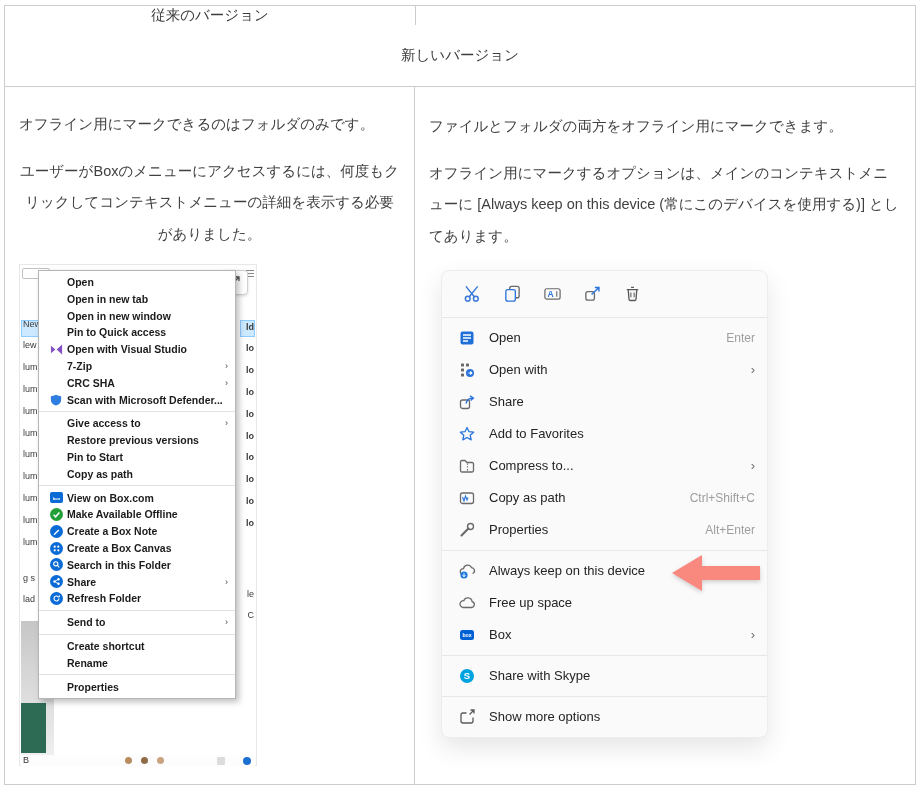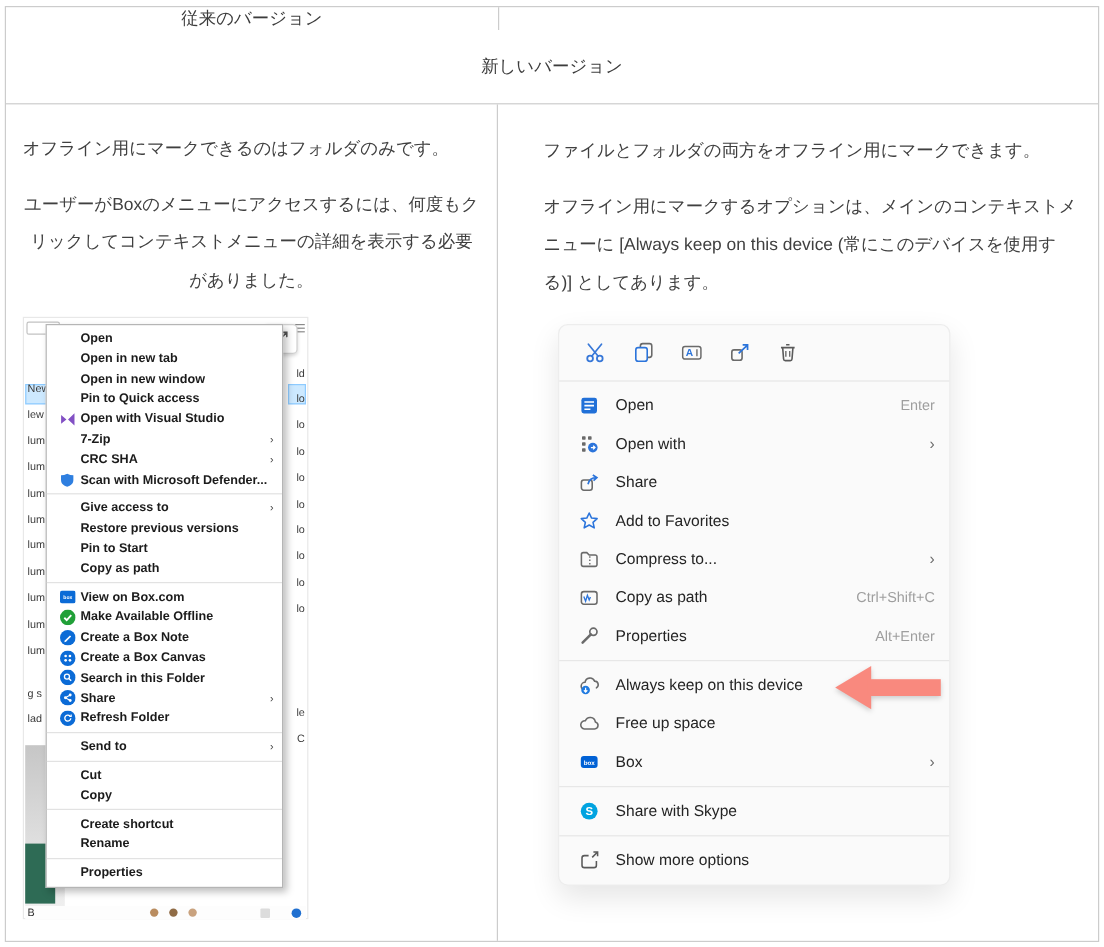--- a/index.html
+++ b/index.html
@@ -2,42 +2,42 @@
 <html><head>
 <meta charset="utf-8">
 <style>
   html,body{margin:0;padding:0;background:#fff;}
   .page{position:relative;width:920px;height:789px;background:#fff;font-family:"Liberation Sans",sans-serif;overflow:hidden;}
   .tbl{position:absolute;left:4px;top:5px;width:910px;height:778px;border:1px solid #ccc;background:#fff;}
   .hdr{display:flex;height:80px;border-bottom:1px solid #ccc;flex-direction:column;}
   .hcell{display:flex;align-items:center;justify-content:center;font-size:14.5px;color:#3c3c3c;}
   .hcell.l{width:410px;border-right:1px solid #ccc;}
   .hcell.r{flex:1;}
-  .brow{display:flex;height:697px;gap:24px;}
+  .brow{display:flex;height:697px;}
   .bcell{box-sizing:border-box;}
   .bcell.l{width:410px;border-right:1px solid #ccc;padding:10px 14px 0 14px;}
   .bcell.r{flex:1;padding:24px 16px 0 14px;}
   .para{font-size:14.5px;color:#404040;line-height:2.15;margin:0;}
   .bcell.l .para.p1{margin-top:12px;}
   .bcell.l .para.p2{margin-top:16px;text-align:center;}
   .bcell.r .para.p2{margin-top:16px;}
 
   
   .shot{position:relative;width:238px;height:502px;margin-top:14px;border:1px solid #e8e8e8;box-sizing:border-box;background:#fff;}
   .bg-searchbox{position:absolute;left:2px;top:3px;width:26px;height:9px;border:1px solid #c2c2c2;border-radius:2px;}
   .bg-hamburger{position:absolute;right:2px;top:5px;width:8px;height:8px;}
   .bg-hamburger i{display:block;height:1px;background:#8a8a8a;margin-bottom:2px;}
   .hl{position:absolute;height:17px;background:#cde9ff;border:1px solid #8ecbff;box-sizing:border-box;}
   .hl.left{left:1px;top:55px;width:30px;}
   .hl.right{right:1px;top:55px;width:15px;}
   .frag{position:absolute;font-size:9px;color:#3a3a3a;line-height:21.8px;white-space:pre-line;}
   .frag.lt{left:18px;top:27px;}
   .frag.lm{left:3px;top:49px;}
   .frag.lb{left:3px;top:303px;}
-  .frag.rm{right:2px;top:36px;text-align:right;}
+  .frag.rm{right:2px;top:52px;text-align:right;font-weight:bold;}
   .frag.rb{right:2px;top:303px;text-align:right;margin-top:16px;}
   .photo{position:absolute;left:1px;top:356px;width:33px;height:134px;background:linear-gradient(#c6c6c6,#efefef);}
   .photo .green{position:absolute;left:0;top:82px;width:25px;height:50px;background:#2e6b55;}
   .taskbar{position:absolute;left:1px;right:1px;top:490px;height:11px;background:#fdfdfd;}
   .taskbar .btxt{position:absolute;left:2px;top:0;font-size:9px;color:#333;}
   .taskbar .av{position:absolute;top:2px;width:7px;height:7px;border-radius:50%;}
   .taskbar .sq{position:absolute;left:196px;top:2px;width:8px;height:8px;background:#dcdcdc;border-radius:1px;}
   .taskbar .bluec{position:absolute;left:222px;top:2px;width:8px;height:8px;border-radius:50%;background:#1f6fd0;}
   .expand-btn{position:absolute;right:8px;top:5px;width:26px;height:23px;background:#fff;border:1px solid #d0d0d0;border-radius:4px;box-shadow:0 1px 3px rgba(0,0,0,.15);display:flex;align-items:center;justify-content:center;}
 
@@ -273,30 +273,20 @@
                     </svg>
                   </span>
                 <span class="lbl">Refresh Folder</span>
                 </div>
             </div>
             <div class="w10-group">
               <div class="w10-item">
                   <span class="ic"></span>
                   <span class="lbl">Send to</span>
                   <span class="sub">›</span>
-                </div>
-            </div>
-            <div class="w10-group">
-              <div class="w10-item">
-                  <span class="ic"></span>
-                  <span class="lbl">Cut</span>
-                </div>
-              <div class="w10-item">
-                  <span class="ic"></span>
-                  <span class="lbl">Copy</span>
                 </div>
             </div>
             <div class="w10-group">
               <div class="w10-item">
                   <span class="ic"></span>
                   <span class="lbl">Create shortcut</span>
                 </div>
               <div class="w10-item">
                   <span class="ic"></span>
                   <span class="lbl">Rename</span>

